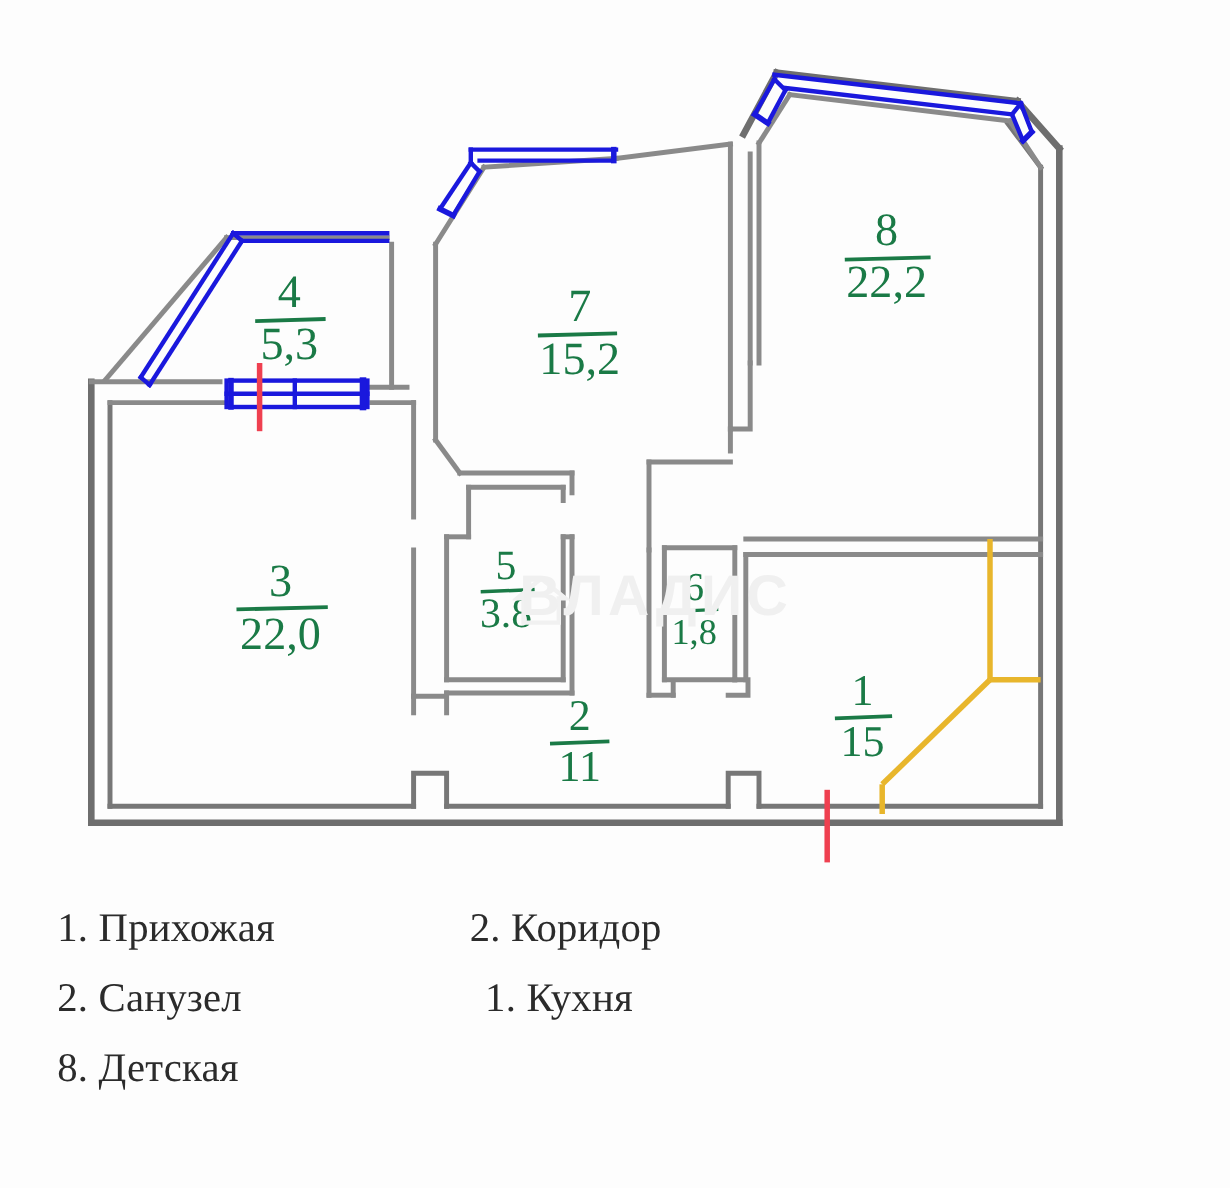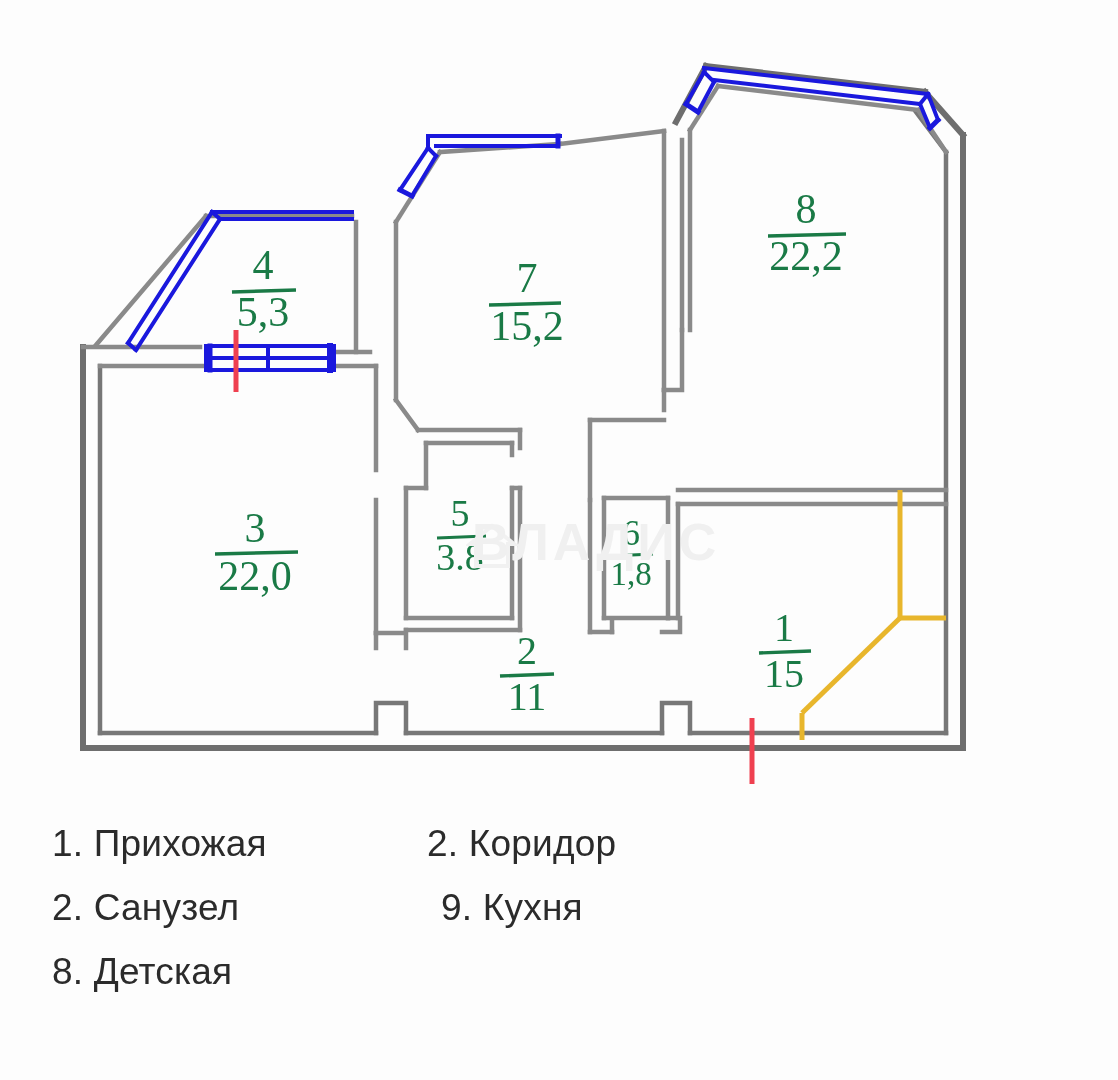--- a/index.html
+++ b/index.html
@@ -35,21 +35,21 @@
     width: 1118px;
     height: 268px;
     display: grid;
     grid-template-columns: 375px 500px;
     grid-template-rows: repeat(4, 64px);
     align-content: start;
     padding-left: 52px;
     box-sizing: border-box;
   }
   .legend-item {
-    font-family: Liberation Sans, sans-serif;
+    font-family: Liberation Serif, serif;
     font-size: 37px;
     color: #2b2b2b;
     letter-spacing: 0.2px;
     line-height: 64px;
     white-space: nowrap;
   }
   .legend-item.indent { padding-left: 14px; }
   .watermark {
     position: absolute;
     left: 472px;
@@ -333,18 +333,18 @@
     <path d="M26 6 L48 24 L42 24 L42 46 L10 46 L10 24 L4 24 Z" fill="none" stroke="#f1f1f1" stroke-width="4"></path>
   </svg>
   <div class="watermark">ВЛАДИС</div>
 
   <div class="legend">
     <div class="legend-item">1. Прихожая</div>
 
     <div class="legend-item">2. Коридор</div>
     <div class="legend-item">2. Санузел</div>
 
-    <div class="legend-item indent">9. Кухня</div>
+    <div class="legend-item indent">1. Кухня</div>
 
     <div class="legend-item">8. Детская</div>
   </div>
 
 </div>
 
 </body></html>

